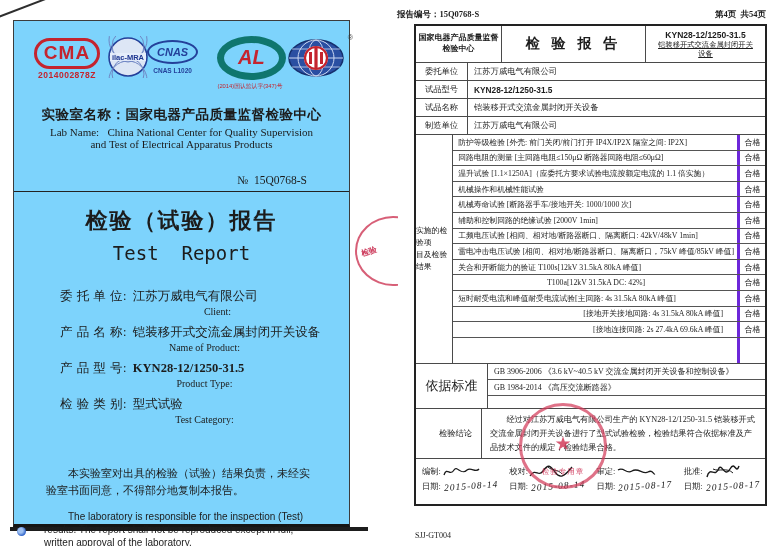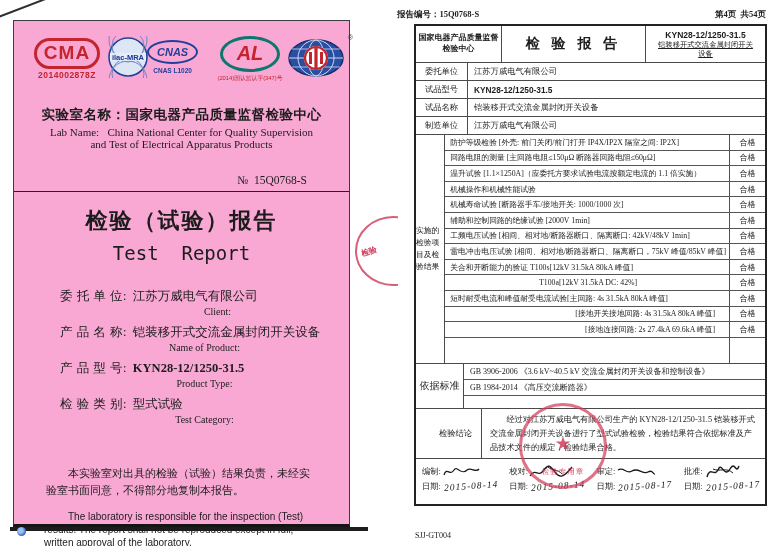--- a/index.html
+++ b/index.html
@@ -6,34 +6,34 @@
   html,body { width:777px; height:546px; background:#ffffff; overflow:hidden;
               font-family:"Liberation Sans", sans-serif; color:#1c1c1c; }
   .abs { position:absolute; }
   
   #scan-line { left:-3px; top:7px; width:50px; height:2px; background:#2e2e2e; transform:rotate(-21deg); }
   #blue-dot { left:17px; top:527px; width:9px; height:9px; border-radius:50%;
               background:radial-gradient(circle at 40% 40%, #9fc1f2 0 30%, #2f63c9 70%); }
   #left-shadow { left:10px; top:527px; width:358px; height:4px; background:#1d1d1d; }
 
   
-  #page-left { left:13px; top:20px; width:337px; height:507px; background:#f9a8d4;
+  #page-left { left:13px; top:20px; width:337px; height:507px; background:#7dd3fc;
                border:1.5px solid #3c3c3c; border-bottom:3px solid #151515; }
   #logos { position:relative; height:64px; margin-top:13px; }
   #logo-cma { left:18px; top:4px; width:70px; text-align:center; }
   .cma-box { display:inline-block; border:3px solid #c4242e; border-radius:16px 16px 16px 16px;
              padding:1px 7px 2px; color:#c4242e; font-weight:bold; font-size:19px; letter-spacing:1px; }
   .cma-code { color:#c4242e; font-size:8.5px; font-weight:bold; letter-spacing:.5px; margin-top:1px; }
   #logo-ilac { left:93px; top:2px; }
   #logo-cnas { left:133px; top:6px; text-align:center; }
   .cnas-oval { display:inline-block; border:2.5px solid #24409a; border-radius:50%;
                padding:4px 8px; color:#24409a; font-weight:bold; font-style:italic; font-size:11px; }
   .cnas-code { color:#24409a; font-size:6.5px; font-weight:bold; margin-top:3px; }
   #logo-al { left:203px; top:2px; width:66px; text-align:center; }
-  .al-oval { display:inline-block; border:3px solid #0f766e; border-radius:50%;
+  .al-oval { display:inline-block; border:7px solid #0f766e; border-radius:50%;
              padding:3px 14px 4px; color:#c4242e; font-weight:bold; font-size:20px; font-style:italic; }
   .al-code { color:#c4242e; font-size:5.8px; margin-top:2px; white-space:pre; }
   #logo-globe { left:273px; top:4px; }
   .reg-mark { position:absolute; right:-8px; top:-4px; font-size:7px; color:#333; }
 
   #lab-line { margin-top:8px; text-align:center; font-weight:bold; font-size:13.5px;
               font-family:"Liberation Sans",sans-serif; letter-spacing:.5px; }
   .lab-en { text-align:center; font-family:"Liberation Serif",serif; font-size:11px; margin-top:2px; }
   .lab-en2 { text-align:center; font-family:"Liberation Serif",serif; font-size:11px; }
   #report-no { text-align:right; margin:24px 42px 0 0; font-family:"Liberation Serif",serif;
@@ -90,24 +90,24 @@
   #tests .lab { width:52px; display:flex; flex-direction:column; align-items:center;
                 justify-content:center; font-size:7.8px; line-height:1.5; align-self:stretch;
                 font-family:"Liberation Serif",serif; }
   #tests .tcol { flex:1; display:flex; flex-direction:column; }
   .trow { display:flex; height:15.6px; border-bottom:1px solid #555; }
   .trow:last-child { border-bottom:none; height:25px; }
   .trow .item { flex:1; padding:0 3px 0 5px; font-size:7.8px; display:flex; align-items:center;
                 white-space:nowrap; overflow:hidden; font-family:"Liberation Serif",serif; }
   .trow .item.t-c { justify-content:center; }
   .trow .item.t-r { justify-content:flex-end; padding-right:14px; }
-  .trow .res { width:36px; border-left:1px solid #6d28d9; display:flex; align-items:center;
+  .trow .res { width:28px; border-left:3px solid #6d28d9; display:flex; align-items:center;
                justify-content:center; font-size:8px; font-family:"Liberation Serif",serif; }
-  #stds .lab { width:48px; display:flex; align-items:center; justify-content:center;
-               font-size:10px; align-self:stretch; font-family:"Liberation Serif",serif;text-align:right; }
+  #stds .lab { width:72px; display:flex; align-items:center; justify-content:center;
+               font-size:13px; align-self:stretch; font-family:"Liberation Serif",serif; }
   #stds .scol { flex:1; display:flex; flex-direction:column; }
   .srow { height:16px; border-bottom:1px solid #555; display:flex; align-items:center;
           padding-left:6px; font-size:8px; font-family:"Liberation Serif",serif; }
   .srow:last-child { border-bottom:none; height:12px; }
   #concl { }
   #concl .lab { width:52px; display:flex; align-items:center; justify-content:center;
                 font-size:8.3px; align-self:stretch; font-family:"Liberation Serif",serif;margin-left:14px; }
   #concl .txt { flex:1; padding:4px 8px 2px 8px; font-size:8.2px; line-height:1.75;
                 text-indent:2em; font-family:"Liberation Serif",serif; }
   #sigs { height:45px; border-bottom:none; }

